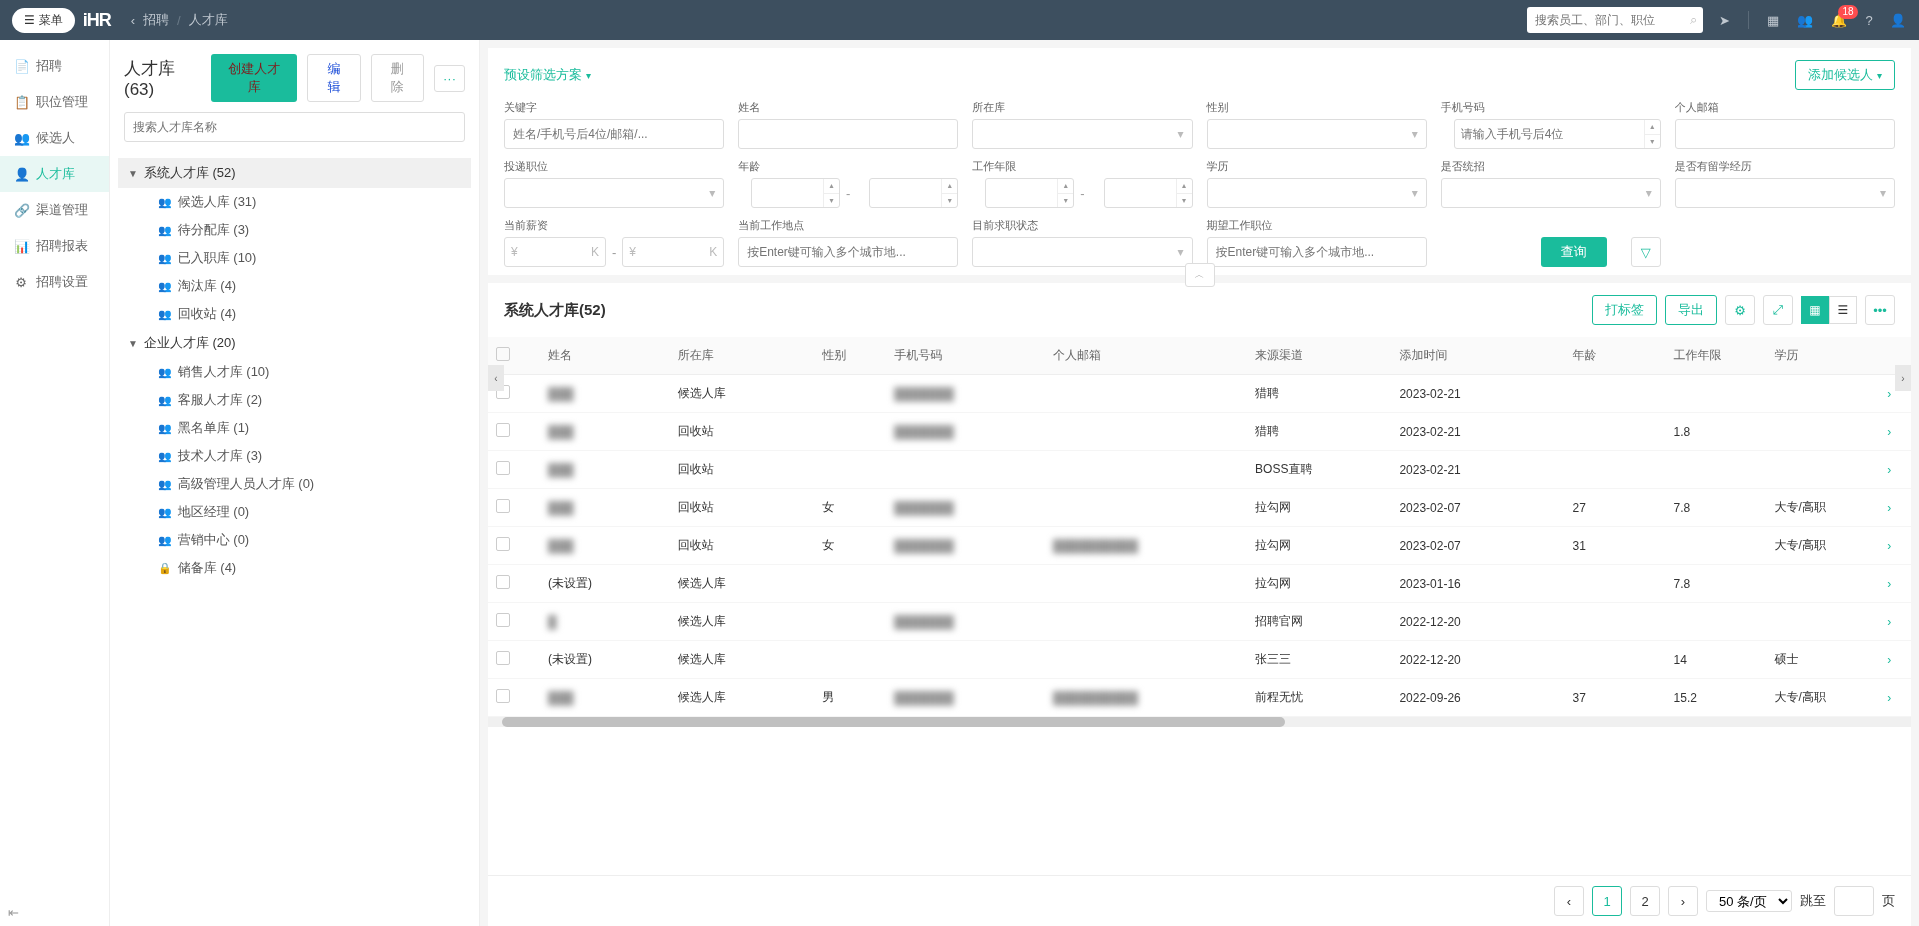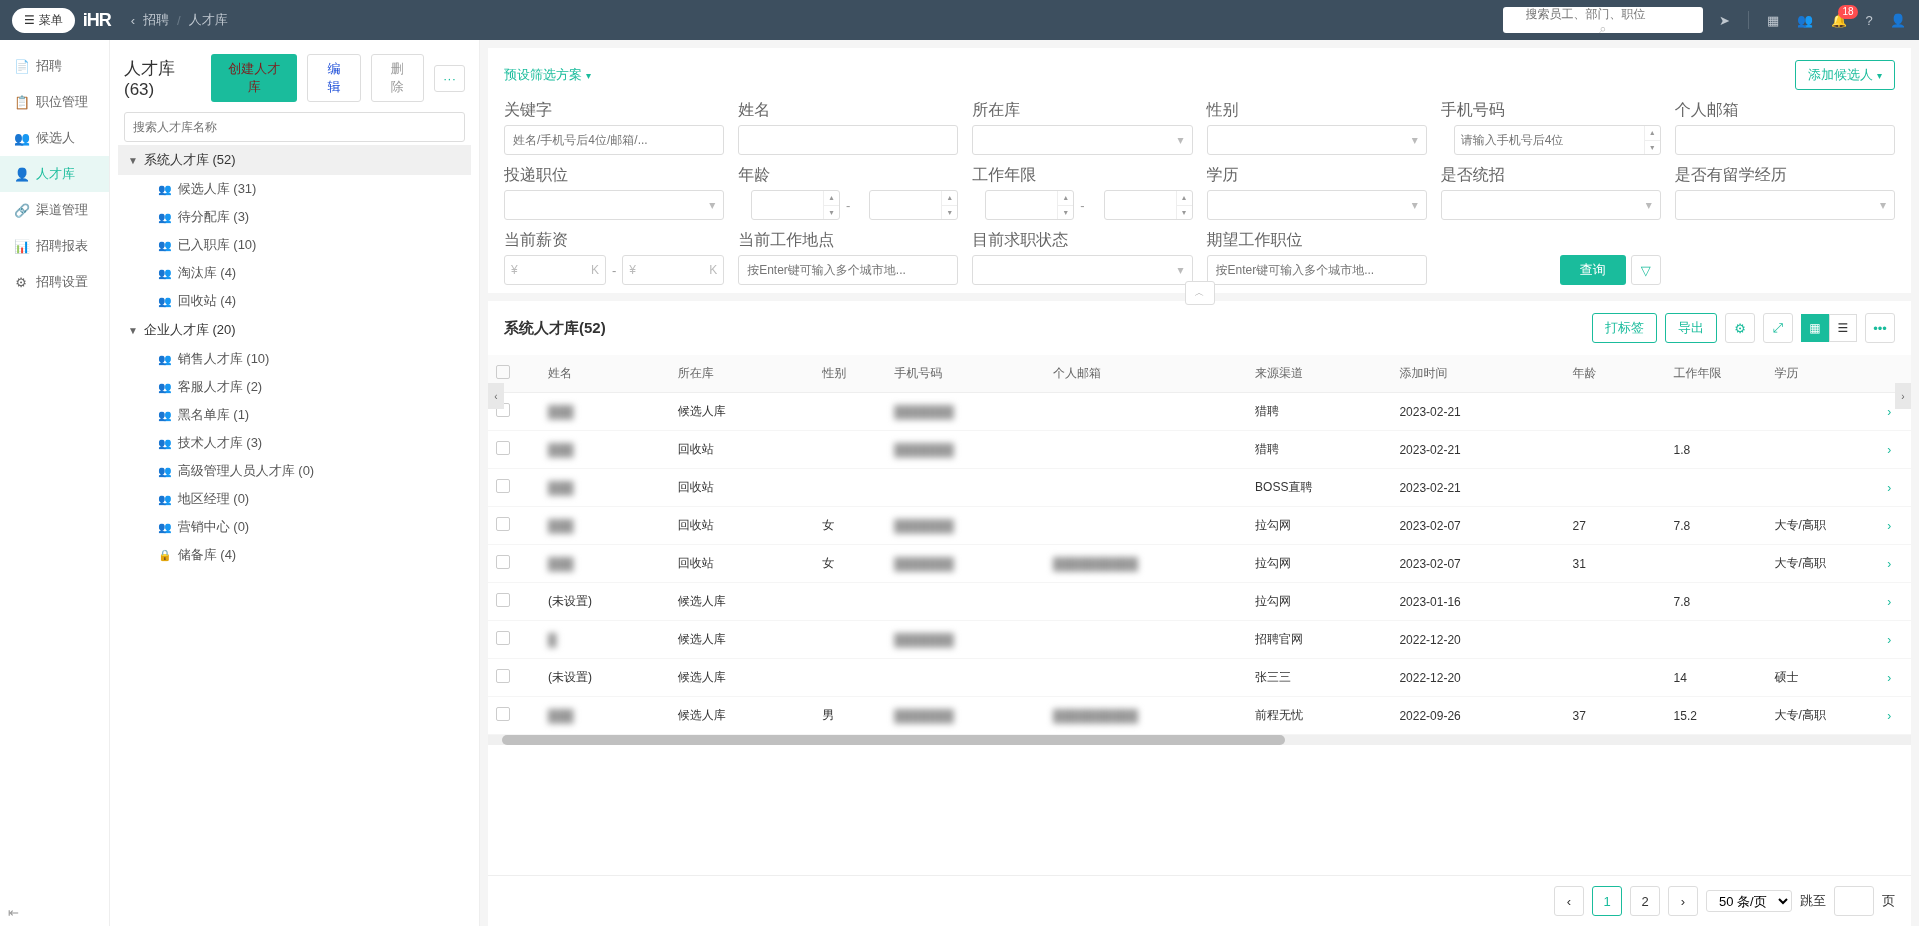--- a/index.html
+++ b/index.html
@@ -5,21 +5,21 @@
 * { margin: 0; padding: 0; box-sizing: border-box; }
 body { font-family: -apple-system, "PingFang SC", "Microsoft YaHei", sans-serif; font-size: 13px; color: #333; background: #f5f5f5; overflow: hidden; }
 
 
 .top-header { height: 40px; background: #3d4f5f; display: flex; align-items: center; padding: 0 12px; color: #fff; }
 .menu-btn { background: #fff; color: #333; border-radius: 14px; padding: 4px 12px; display: flex; align-items: center; gap: 4px; font-size: 12px; cursor: pointer; }
 .logo { margin-left: 8px; font-weight: bold; font-size: 18px; letter-spacing: -1px; }
 .breadcrumb { margin-left: 20px; display: flex; align-items: center; gap: 8px; color: #c0c8d0; font-size: 13px; }
 .breadcrumb .sep { color: #6a7a88; }
 .header-spacer { flex: 1; }
-.search-global { width: 200px; height: 26px; background: #fff; border-radius: 3px; display: flex; align-items: center; padding: 0 8px; flex-direction: column; }
+.search-global { width: 176px; height: 26px; background: #fff; border-radius: 3px; display: flex; align-items: center; padding: 0 8px; }
 .search-global input { border: none; outline: none; flex: 1; font-size: 12px; background: transparent; }
 .header-icons { display: flex; align-items: center; gap: 18px; margin-left: 16px; }
 .header-icons .icon { position: relative; cursor: pointer; color: #c0c8d0; }
 .header-icons .divider { width: 1px; height: 18px; background: #5a6a78; }
 .badge { position: absolute; top: -8px; right: -10px; background: #ff4d4f; color: #fff; border-radius: 8px; font-size: 10px; padding: 0 4px; min-width: 16px; text-align: center; line-height: 14px; }
 
 
 .layout { display: flex; height: calc(100vh - 40px); }
 
 
@@ -28,48 +28,48 @@
 .nav-item.active { background: #e8f7f4; color: #1abc9c; }
 .nav-icon { width: 14px; display: inline-block; text-align: center; }
 
 
 .sidebar { width: 370px; background: #fff; border-right: 1px solid #eee; display: flex; flex-direction: column; }
 .sidebar-header { padding: 14px 14px 10px; display: flex; align-items: center; gap: 10px; }
 .sidebar-title { font-size: 17px; font-weight: 500; }
 .btn-primary { background: #1abc9c; color: #7f1d1d; border: none; padding: 6px 14px; border-radius: 3px; font-size: 13px; cursor: pointer; }
 .btn-outline { background: #fff; border: 1px solid #ddd; color: #1d4ed8; padding: 5px 14px; border-radius: 3px; font-size: 13px; cursor: pointer; }
 .btn-outline.danger { color: #999; }
-.sidebar-search { margin: 0 14px 3px; }
+.sidebar-search { margin: 0 14px 16px; }
 .sidebar-search input { width: 100%; height: 30px; border: 1px solid #ddd; border-radius: 3px; padding: 0 28px 0 8px; font-size: 12px; outline: none; }
 .tree { flex: 1; overflow-y: auto; padding: 0 8px; }
 .tree-group-title { display: flex; align-items: center; gap: 6px; padding: 6px 10px; font-size: 13px; color: #333; cursor: pointer; }
 .tree-group-title.active { background: #f0f0f0; }
 .tree-item { display: flex; align-items: center; gap: 6px; padding: 5px 10px 5px 40px; font-size: 13px; color: #555; cursor: pointer; }
 .tree-item .tree-icon { color: #999; font-size: 11px; }
 .caret { font-size: 10px; color: #666; }
 
 
 .main { flex: 1; display: flex; flex-direction: column; overflow: hidden; background: #f5f5f5; padding: 8px 8px 0 8px; gap: 8px; }
 
 
 .filter-panel { background: #fff; padding: 12px 16px 8px; position: relative; }
 .filter-top { display: flex; justify-content: space-between; align-items: center; margin-bottom: 10px; }
 .preset-filter { color: #1abc9c; font-size: 13px; cursor: pointer; display: flex; align-items: center; gap: 4px; }
 .btn-outline-green { border: 1px solid #1abc9c; color: #1abc9c; background: #fff; padding: 5px 12px; border-radius: 3px; font-size: 13px; cursor: pointer; display: flex; align-items: center; gap: 4px; }
 .filter-grid { display: grid; grid-template-columns: repeat(6, 1fr); gap: 10px 14px; }
 .filter-cell { display: flex; flex-direction: column; gap: 4px; }
-.filter-label { font-size: 16px; color: #666; font-family: Liberation Mono, monospace; }
+.filter-label { font-size: 11px; color: #666; font-family: Liberation Mono, monospace; }
 .filter-input, .filter-select { height: 30px; border: 1px solid #ddd; border-radius: 3px; padding: 0 8px; font-size: 12px; outline: none; width: 100%; }
 .filter-select { background: #fff; position: relative; display: flex; align-items: center; justify-content: flex-end; color: #bbb; cursor: pointer; }
 .range-input { display: flex; align-items: center; gap: 6px; }
 .range-input input { flex: 1; height: 30px; border: 1px solid #ddd; border-radius: 3px; padding: 0 6px; font-size: 12px; outline: none; text-align: center; }
 .range-sep { color: #999; }
 .salary-range { display: flex; align-items: center; gap: 6px; }
 .salary-box { flex: 1; height: 30px; border: 1px solid #ddd; border-radius: 3px; display: flex; align-items: center; padding: 0 6px; font-size: 12px; color: #bbb; justify-content: space-between; }
-.filter-actions { display: flex; justify-content: flex-end; align-items: center; gap: 5px; margin-top: 0; }
+.filter-actions { display: flex; justify-content: flex-end; align-items: center; gap: 24px; margin-top: 0; }
 .btn-query { background: #1abc9c; color: #fff; border: none; padding: 6px 20px; border-radius: 3px; font-size: 13px; cursor: pointer; }
 .btn-icon-outline { width: 30px; height: 30px; border: 1px solid #ddd; border-radius: 3px; background: #fff; display: flex; align-items: center; justify-content: center; cursor: pointer; color: #1abc9c; }
 .collapse-handle { position: absolute; bottom: -12px; left: 50%; transform: translateX(-50%); width: 30px; height: 24px; background: #fff; border: 1px solid #ddd; border-radius: 3px; display: flex; align-items: center; justify-content: center; cursor: pointer; font-size: 10px; color: #999; }
 .stepper-box { position: relative; padding-left: 13px; }
 .stepper-box input { width: 100%; height: 30px; border: 1px solid #ddd; border-radius: 3px; padding: 0 20px 0 6px; font-size: 12px; outline: none; }
 .stepper-arrows { position: absolute; right: 1px; top: 1px; bottom: 1px; width: 16px; display: flex; flex-direction: column; border-left: 1px solid #eee; }
 .stepper-arrows span { flex: 1; display: flex; align-items: center; justify-content: center; font-size: 8px; color: #999; cursor: pointer; }
 .stepper-arrows span:first-child { border-bottom: 1px solid #eee; }
 
 

